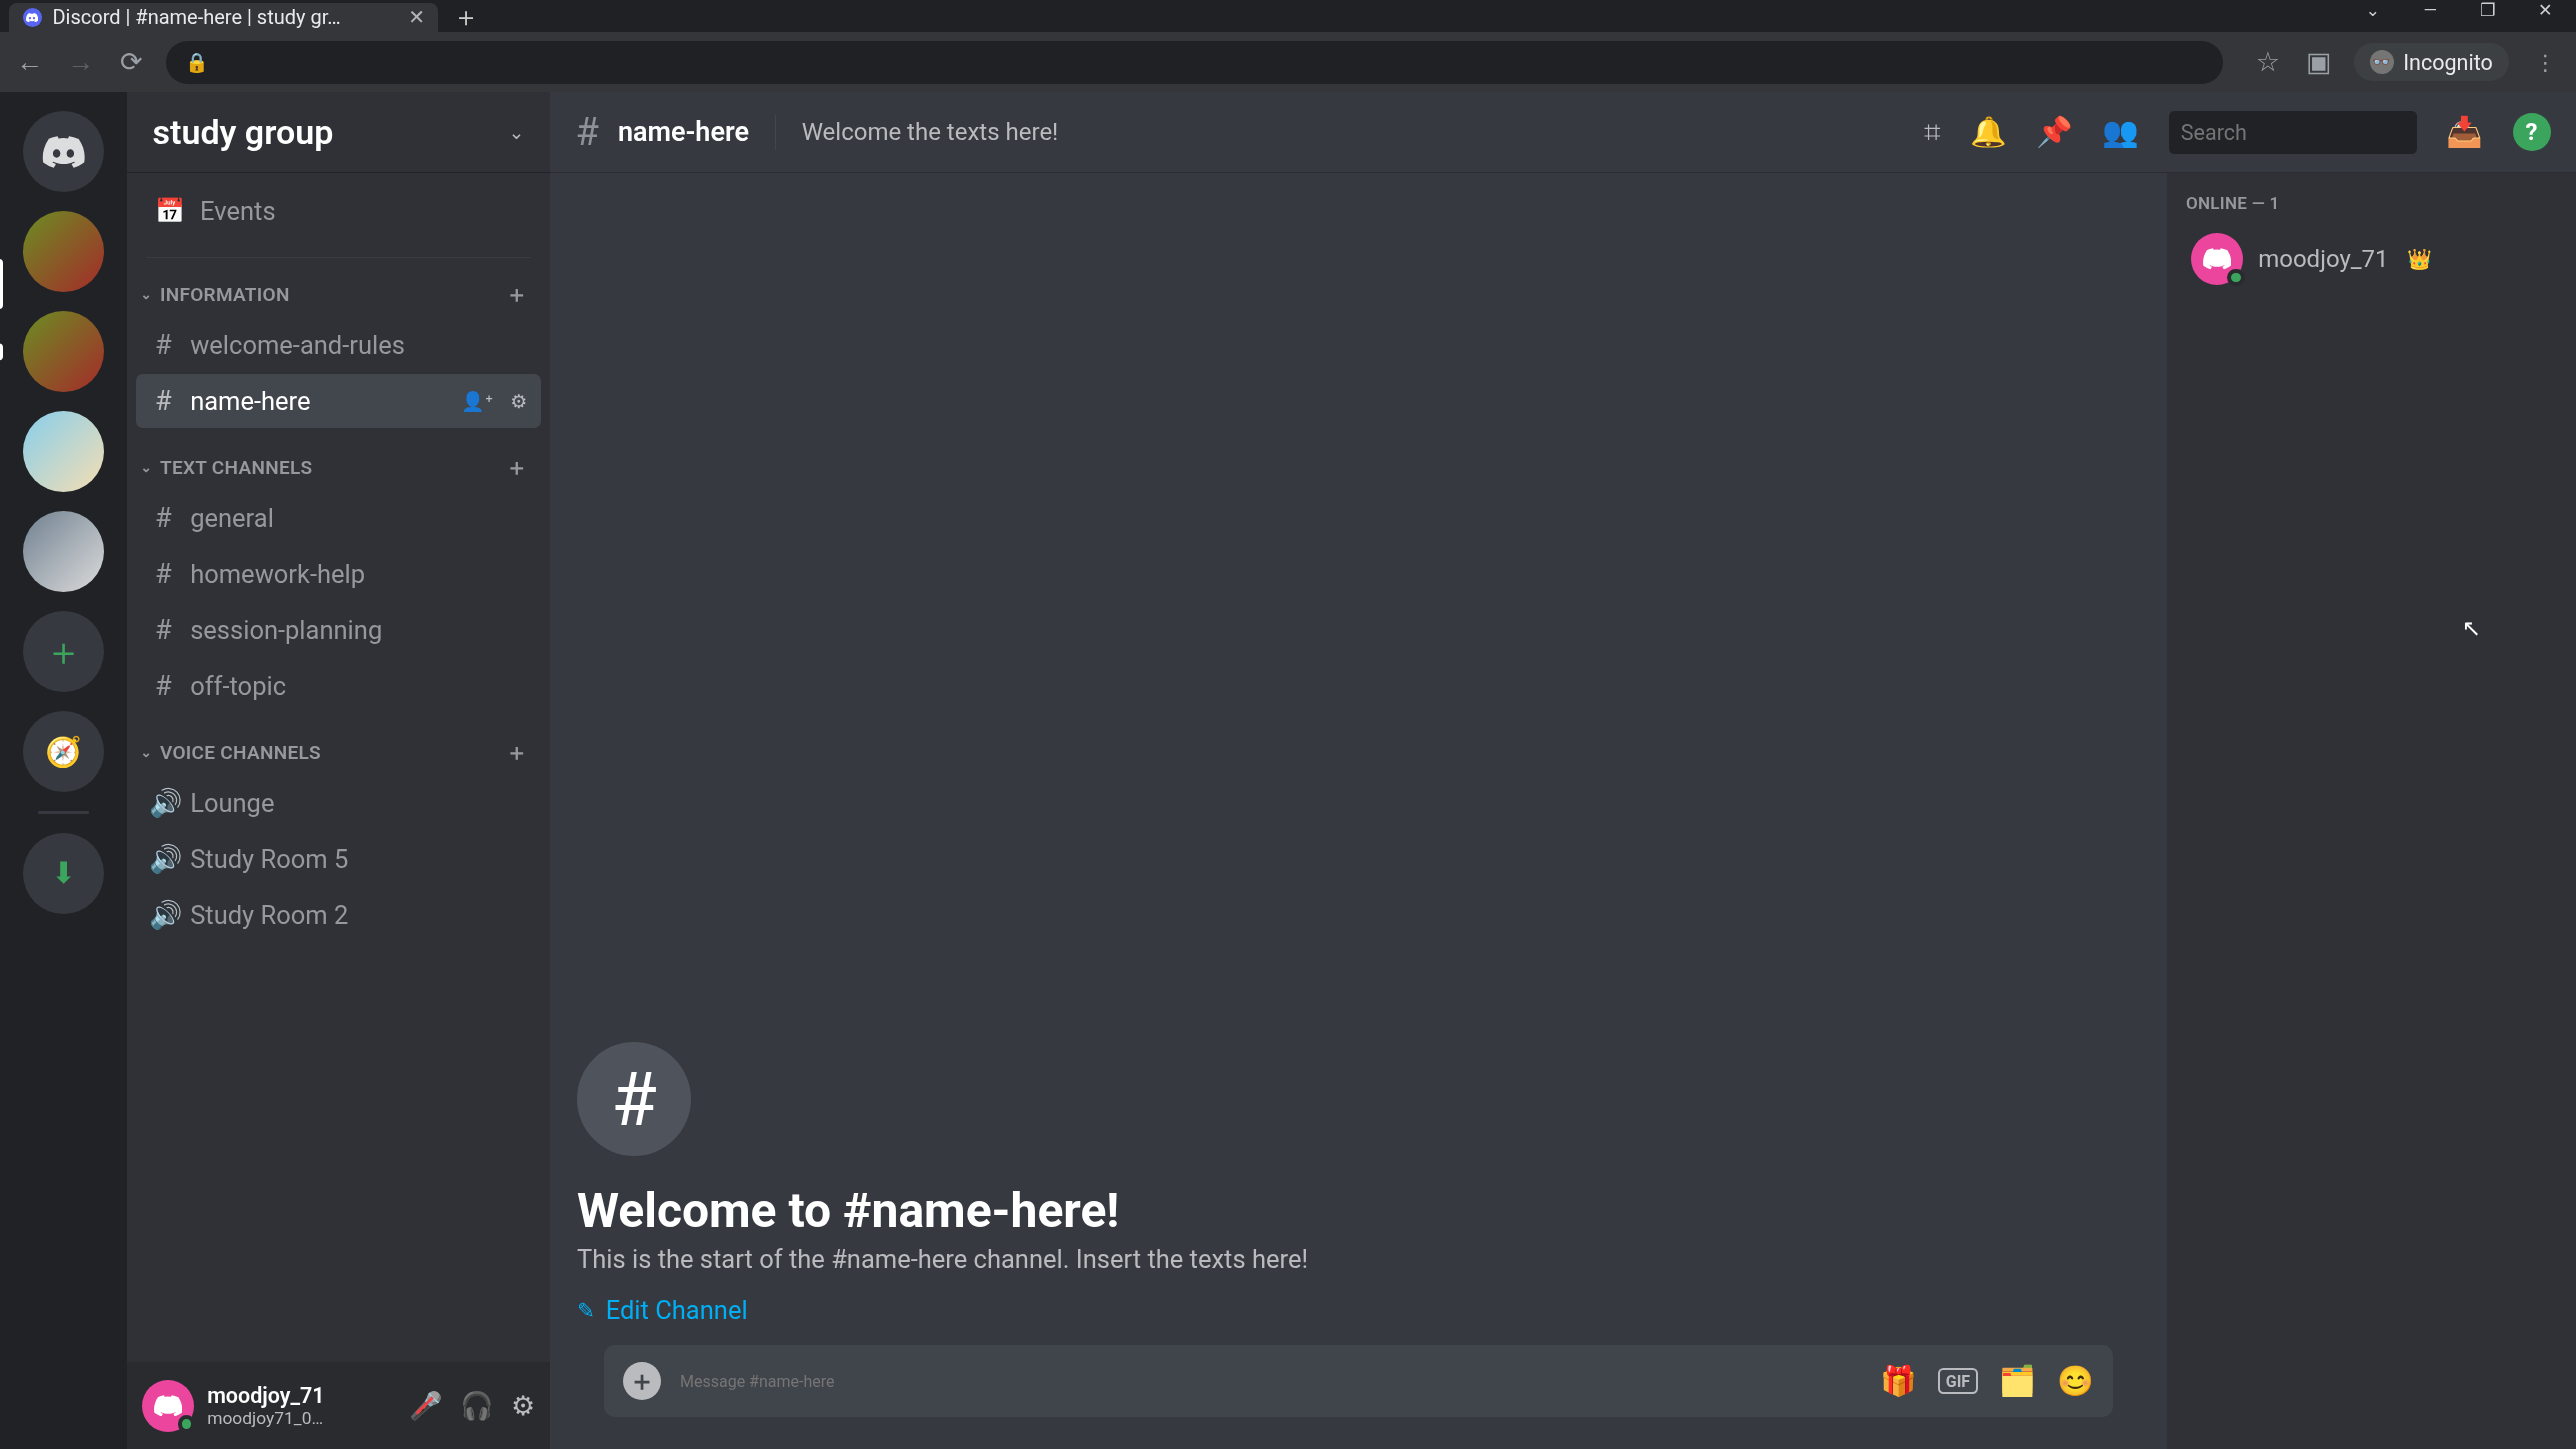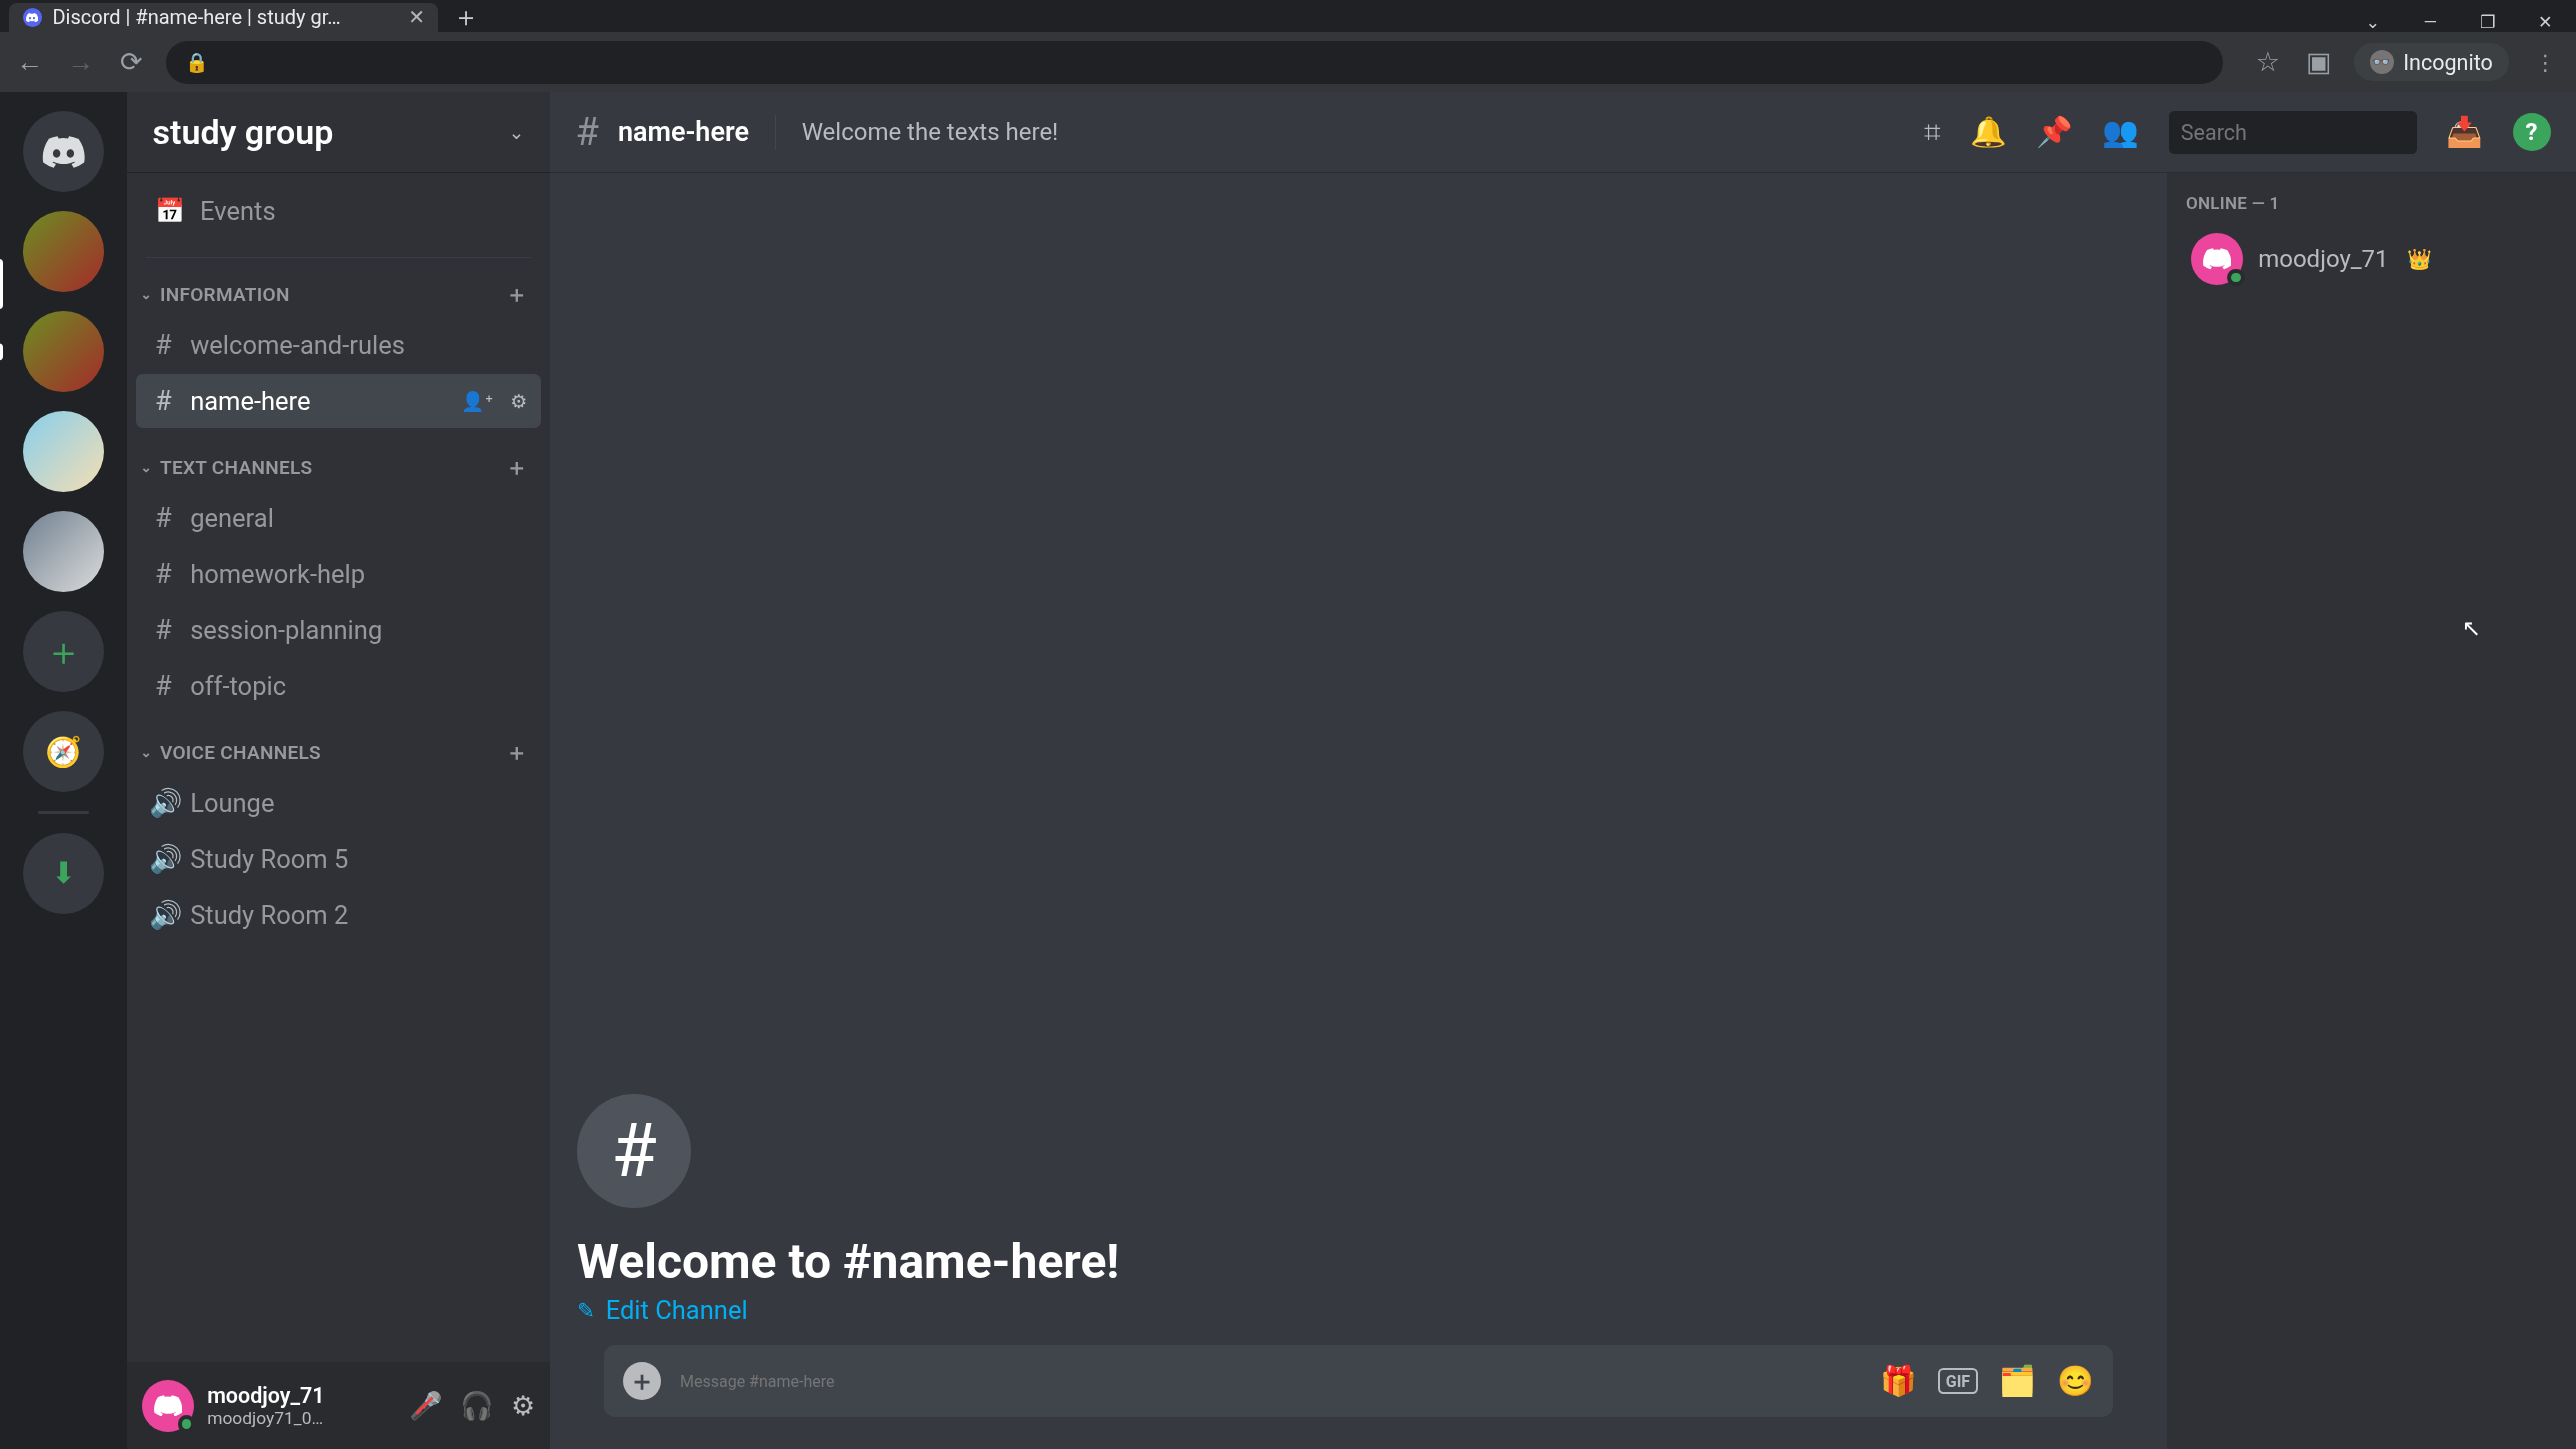--- a/index.html
+++ b/index.html
@@ -1,19 +1,19 @@
 <!DOCTYPE html>
 <html style="font-size:10.7px"><head>
 <meta charset="utf-8">
 <style>
 * { margin: 0; padding: 0; box-sizing: border-box; font-family: -apple-system, BlinkMacSystemFont, "Segoe UI", Roboto, Helvetica, Arial, sans-serif; }
 html, body { width: 2576px; height: 1449px; background: #202225; overflow: hidden; }
 
 
-.title-bar { height: 32px; background: #202124; display: flex; align-items: flex-end; color: #cfcfcf; font-size: 20px; }
+.title-bar { height: 32px; background: #202124; display: flex; align-items: flex-start; color: #cfcfcf; font-size: 20px; }
 .tab-strip { display: flex; align-items: flex-end; padding-left: 9.4px; flex: 1; }
 .tab { display: flex; align-items: center; gap: 10.7px; background: #35363a; height: 29.5px; min-width: 429px; padding: 0 13.4px; border-top-left-radius: 8px; border-top-right-radius: 8px; color: #e8eaed; font-size: 20px; margin-top: 2.7px; }
 .tab .favicon { width: 19px; height: 19px; border-radius: 50%; background: #5865f2; display: flex; align-items: center; justify-content: center; }
 .tab .favicon svg { width: 12px; height: 9.4px; fill: #fff; }
 .tab .tab-title { white-space: nowrap; overflow: hidden; text-overflow: ellipsis; max-width: 322px; }
 .tab .tab-close { margin-left: auto; opacity: 0.7; }
 .new-tab-btn { width: 31px; height: 31px; display: flex; align-items: center; justify-content: center; margin-left: 12px; color: #cfcfcf; font-size: 27px; border-radius: 50%; }
 .window-ctrl { display: flex; align-items: center; gap: 36px; padding: 0 20px 0 40px; color: #cfcfcf; }
 .window-ctrl span { display: inline-flex; width: 21.5px; justify-content: center; font-size: 17.4px; }
 
@@ -290,20 +290,21 @@
         <span>📥</span>
         <span class="help-btn">?</span>
       </div>
     </div>
 
     <div class="chat-body">
       <div class="messages">
         <div class="welcome-block">
           <div class="welcome-ico">#</div>
           <h2>Welcome to #name-here!</h2>
+          <p>This is the start of the #name-here channel. Insert the texts here!</p>
           <a class="edit-link">
             <span class="pencil">✎</span>
             <span>Edit Channel</span>
           </a>
         </div>
 
         <div class="composer">
           <span class="plus-circ">＋</span>
           <input placeholder="Message #name-here" style="">
           <div class="trail">

